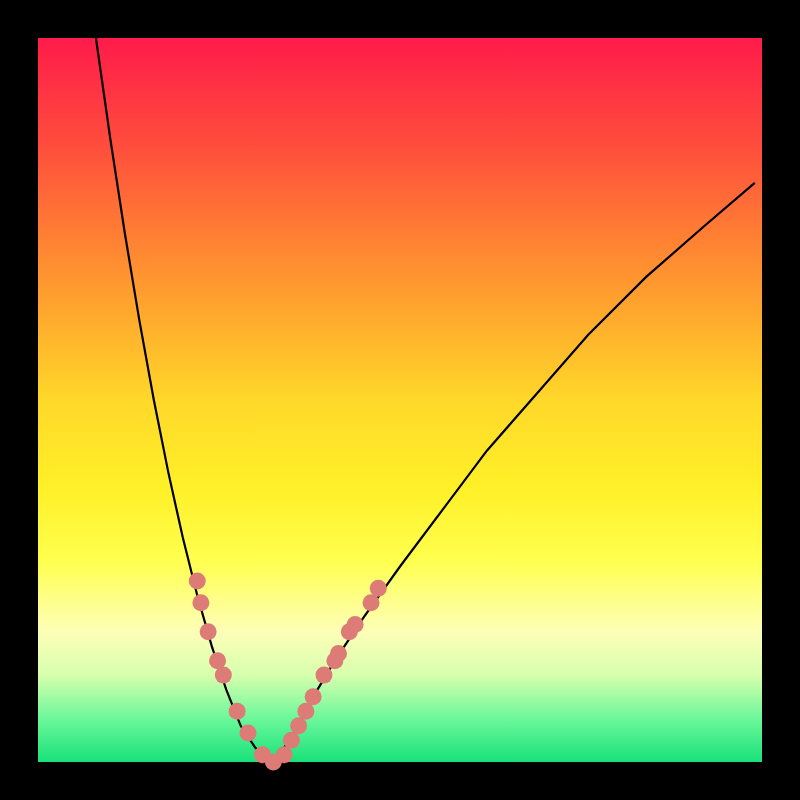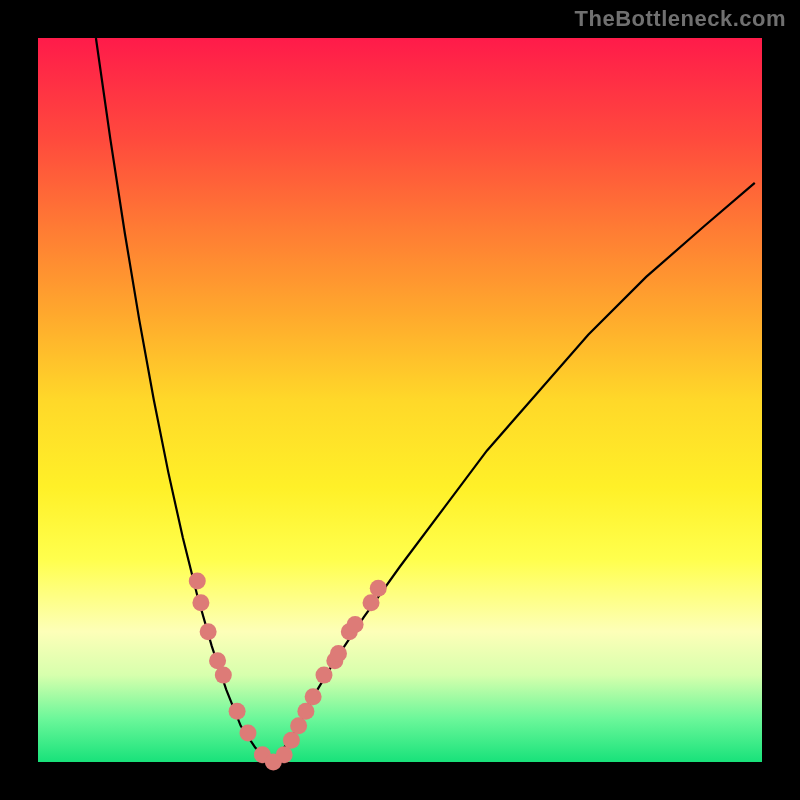--- a/index.html
+++ b/index.html
@@ -52,21 +52,20 @@
     top: 38px;
     width: 724px;
     height: 724px;
     overflow: visible;
   }
 </style>
 </head>
 <body>
 
 <div class="stage">
-  <div class="watermark">TheBottleneck.com</div>
   <div class="plot"></div>
   <svg class="overlay" viewBox="0 0 724 724" preserveAspectRatio="none">
     <path fill="none" stroke="#000000" stroke-width="2.2" d="M57.92 0.00 L72.40 101.36 L86.88 195.48 L101.36 282.36 L115.84 362.00 L130.32 434.40 L144.80 499.56 L159.28 557.48 L173.76 608.16 L188.24 651.60 L202.72 687.80 L217.20 709.52 L224.44 716.76 L231.68 724.00"></path>
     <path fill="none" stroke="#000000" stroke-width="2.2" d="M231.68 724.00 L246.16 709.52 L260.64 687.80 L275.12 658.84 L296.84 622.64 L325.80 579.20 L362.00 528.52 L405.44 470.60 L448.88 412.68 L499.56 354.76 L550.24 296.84 L608.16 238.92 L666.08 188.24 L716.76 144.80"></path>
     <g>
         <circle cx="159.28" cy="543.00" r="8.5" fill="#dd7b77"></circle>
         <circle cx="162.90" cy="564.72" r="8.5" fill="#dd7b77"></circle>
         <circle cx="170.14" cy="593.68" r="8.5" fill="#dd7b77"></circle>
         <circle cx="179.55" cy="622.64" r="8.5" fill="#dd7b77"></circle>
         <circle cx="185.34" cy="637.12" r="8.5" fill="#dd7b77"></circle>

